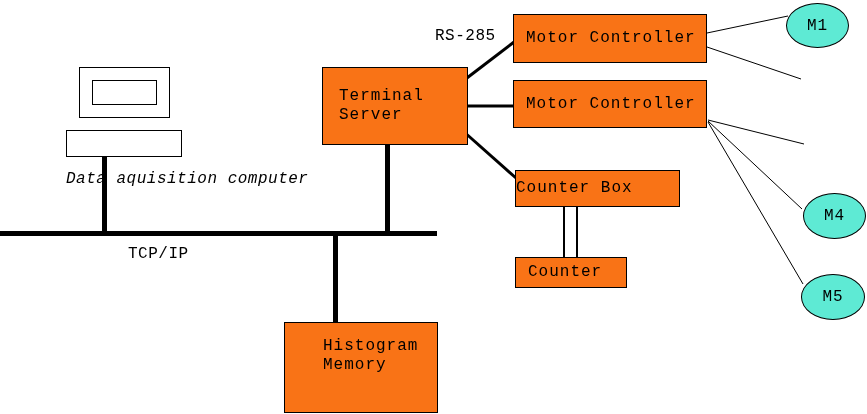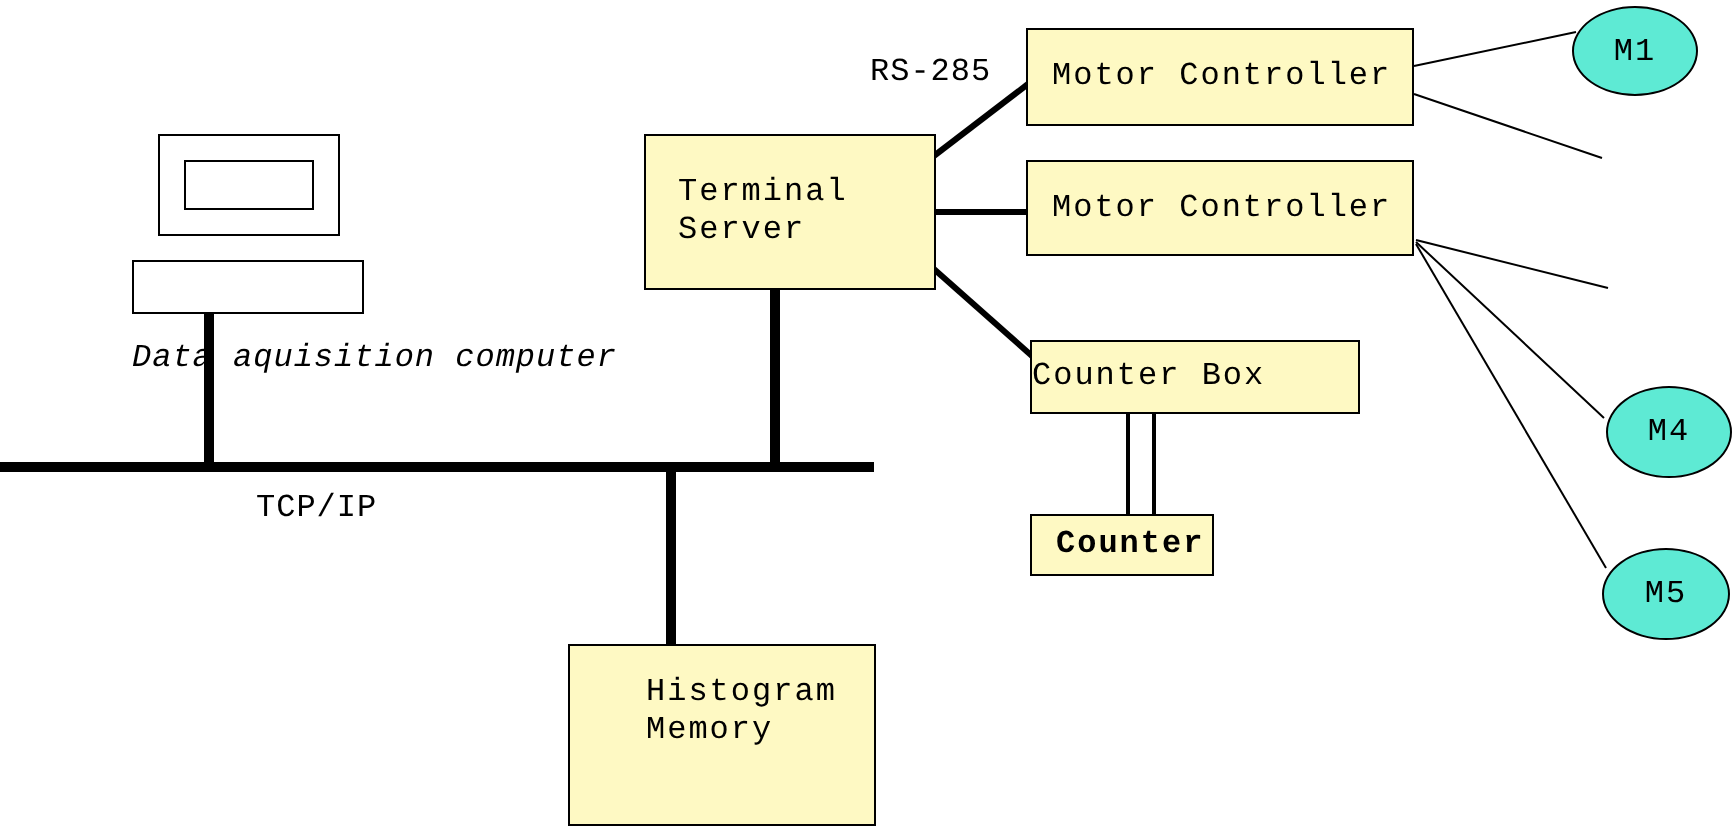--- a/index.html
+++ b/index.html
@@ -19,21 +19,21 @@
   svg.wires {
     position: absolute;
     left: 0;
     top: 0;
     width: 867px;
     height: 414px;
   }
   .box {
     position: absolute;
     border: 1px solid #000000;
-    background: #fef9c3;
+    background: #f97316;
     box-sizing: border-box;
     display: flex;
     align-items: center;
     font-size: 16px;
     letter-spacing: 1px;
     white-space: pre-line;
     line-height: 19px;
   }
   .ellipse {
     position: absolute;
@@ -58,21 +58,21 @@
     position: absolute;
     border: 1px solid #000000;
     background: #ffffff;
     box-sizing: border-box;
   }
   
   #terminal-server   { left: 322px; top: 67px;  width: 146px; height: 78px; padding-left: 16px; }
   #motor-controller-1{ left: 513px; top: 14px;  width: 194px; height: 49px; padding-left: 12px; }
   #motor-controller-2{ left: 513px; top: 80px;  width: 194px; height: 48px; padding-left: 12px; }
   #counter-box       { left: 515px; top: 170px; width: 165px; height: 37px; }
-  #counter           { left: 515px; top: 257px; width: 92px; height: 31px; padding-left: 12px; font-weight: bold; }
+  #counter           { left: 515px; top: 257px; width: 112px; height: 31px; padding-left: 12px; }
   #histogram-memory  { left: 284px; top: 322px; width: 154px; height: 91px; padding-left: 38px; align-items: flex-start; padding-top: 14px; }
   
   #monitor-outer { left: 79px; top: 67px;  width: 91px;  height: 51px; }
   #monitor-inner { left: 92px; top: 80px;  width: 65px;  height: 25px; }
   #keyboard      { left: 66px; top: 130px; width: 116px; height: 27px; }
   
   #motor-m1 { left: 786px; top: 3px;   width: 63px; height: 45px; }
   #motor-m2 { left: 800px; top: 66px;  width: 65px; height: 45px; }
   #motor-m3 { left: 803px; top: 131px; width: 62px; height: 44px; }
   #motor-m4 { left: 803px; top: 193px; width: 63px; height: 46px; }

